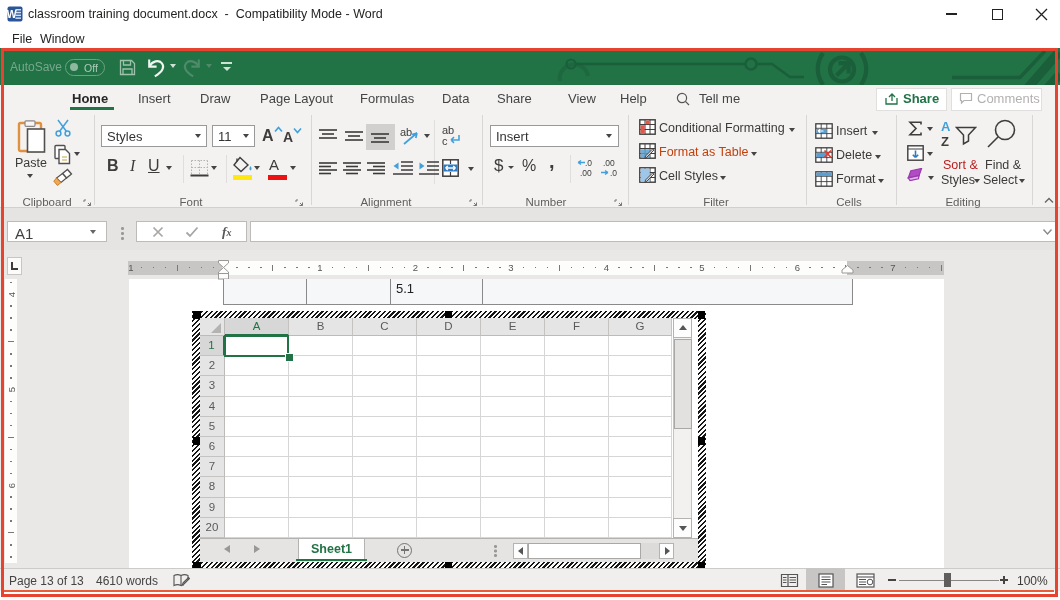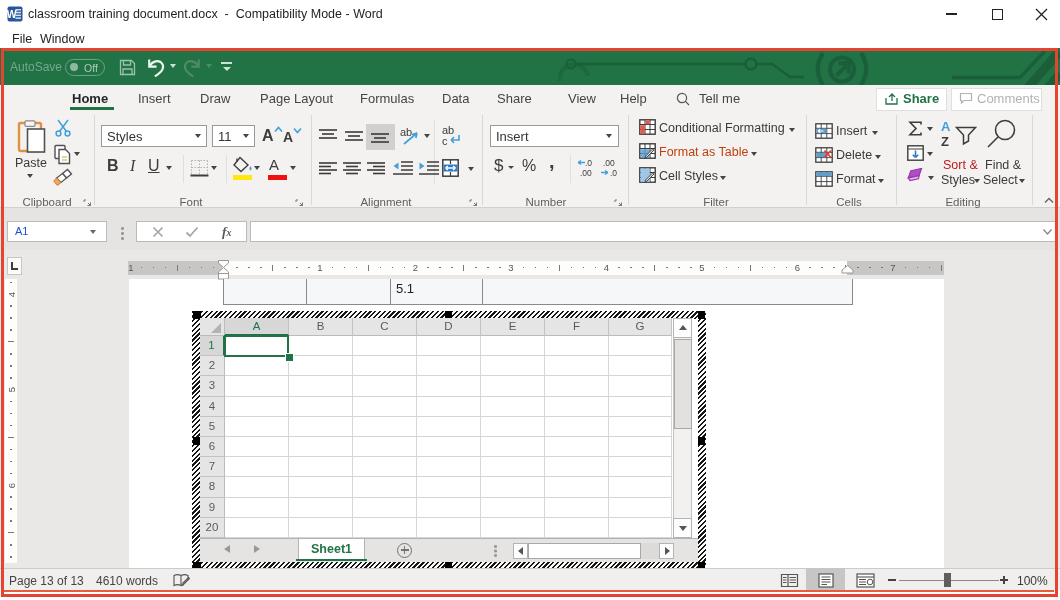--- a/index.html
+++ b/index.html
@@ -370,21 +370,21 @@
 <div class="dd" style="left:974px;top:179px;"></div>
 <svg class="a" style="left:985px;top:119px" width="33" height="32" viewBox="0 0 33 32">
 <circle cx="20" cy="11" r="9.5" fill="none" stroke="#3e3d3c" stroke-width="1.6"></circle>
 <line x1="13" y1="18" x2="3" y2="28" stroke="#3e3d3c" stroke-width="1.6"></line>
   </svg>
 <div class="tx" style="left:985px;top:158px;font-size:12.5px;color:#3b3a39;">Find &amp;</div>
 <div class="tx" style="left:983px;top:173px;font-size:12.5px;color:#3b3a39;">Select</div>
 <div class="dd" style="left:1019px;top:179px;"></div>
 <div class="a" style="left:0;top:208px;width:1060px;height:42px;background:#e5e4e2;"></div>
 <div class="a" style="left:7px;top:221px;width:100px;height:21px;background:#fff;border:1px solid #bdbbb9;box-sizing:border-box;"></div>
-<div class="tx" style="left:15px;top:225px;font-size:11px;color:#1d4ed8;">A1</div>
+<div class="tx" style="left:15px;top:225px;font-size:15px;color:#404040;">A1</div>
 <div class="dd" style="left:90px;top:229.5px;border-top-color:#666;"></div>
 <div class="a" style="left:121px;top:227px;width:2.5px;height:2.5px;background:#999;border-radius:50%;box-shadow:0 5px 0 #999,0 10px 0 #999;"></div>
 <div class="a" style="left:136px;top:221px;width:111px;height:21px;background:#fff;border:1px solid #bdbbb9;box-sizing:border-box;"></div>
 <svg class="a" style="left:152px;top:226px" width="12" height="12" viewBox="0 0 12 12">
 <path d="M1.5,1.5 L10.5,10.5 M10.5,1.5 L1.5,10.5" stroke="#a8a6a4" stroke-width="1.7"></path>
   </svg>
 <svg class="a" style="left:185px;top:226px" width="14" height="12" viewBox="0 0 14 12">
 <path d="M1.5,6.5 L5,10 L12.5,1.5" stroke="#a8a6a4" stroke-width="1.8" fill="none"></path>
   </svg>
 <div class="tx" style="left:222px;top:224px;font-size:13.5px;font-style:italic;font-weight:bold;font-family:'Liberation Serif',serif;color:#595856;">f<span style="font-size:10px;">x</span></div>

